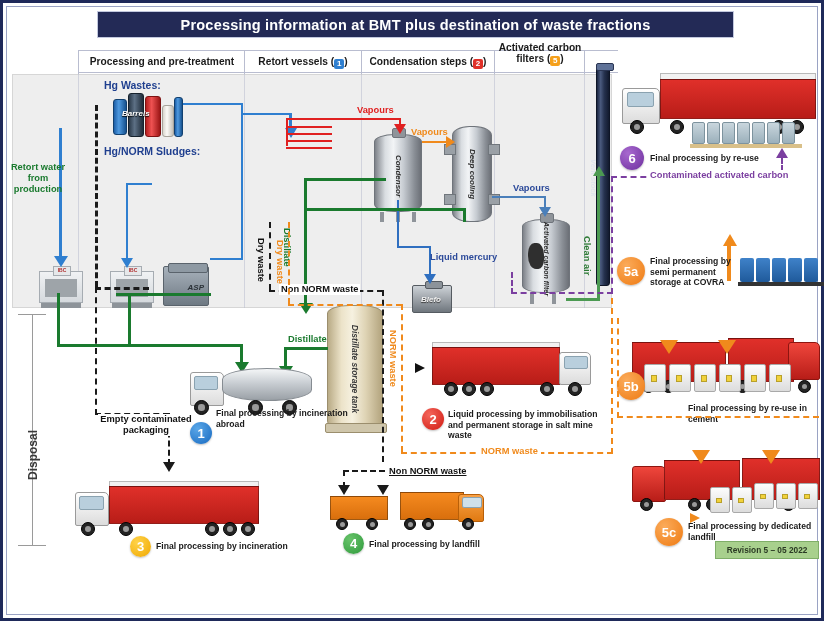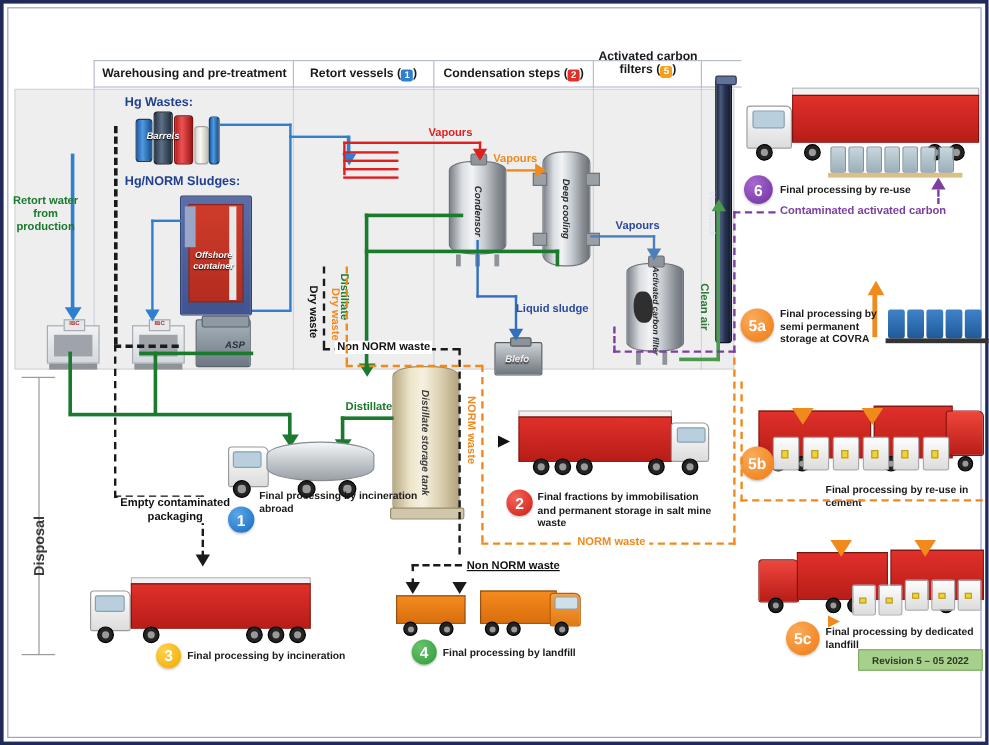--- a/index.html
+++ b/index.html
@@ -129,31 +129,34 @@
     border:1px solid #555b61;border-radius:2px;box-sizing:border-box;}
 </style>
 </head>
 <body>
 
 <div id="page">
 
   <div class="frame-outer"></div>
   <div class="frame-inner"></div>
 
+  <div class="title-bar">
+    <span>Processing information at BMT plus destination of waste fractions</span>
+  </div>
 
   <div class="hdr-rule" style="left:78px;top:50px;width:540px;height:1px;"></div>
   <div class="hdr-rule" style="left:78px;top:72px;width:540px;height:1px;"></div>
   <div class="vdiv" style="left:78px;top:50px;height:24px;"></div>
   <div class="vdiv" style="left:244px;top:50px;height:24px;"></div>
   <div class="vdiv" style="left:361px;top:50px;height:24px;"></div>
   <div class="vdiv" style="left:494px;top:50px;height:24px;"></div>
   <div class="vdiv" style="left:584px;top:50px;height:24px;"></div>
 
   <div class="colhead" style="left:84px;top:56px;width:156px;">
-    <span>Warehousing and pre-treatment</span>
+    <span>Processing and pre-treatment</span>
   </div>
   <div class="colhead" style="left:250px;top:56px;width:106px;">
     <span>Retort vessels (</span><span class="badge-mini bm-blue">1</span><span>)</span>
   </div>
   <div class="colhead" style="left:366px;top:56px;width:124px;">
     <span>Condensation steps (</span><span class="badge-mini bm-red">2</span><span>)</span>
   </div>
   <div class="colhead" style="left:498px;top:42px;width:84px;">
     <div>Activated carbon</div>
     <div><span>filters (</span><span class="badge-mini bm-orange">5</span><span>)</span></div>
@@ -172,27 +175,20 @@
 
   <div class="eq" style="left:113px;top:93px;width:70px;height:44px;">
     <div class="barrel" style="left:0;top:6px;width:14px;height:36px;background:linear-gradient(90deg,#1d5fa8,#4f9ae0 40%,#17528f);border:1px solid #12406f;"></div>
     <div class="barrel" style="left:15px;top:0px;width:16px;height:44px;background:linear-gradient(90deg,#2b3a4a,#5d7085 40%,#1f2c3a);border:1px solid #17222d;"></div>
     <div class="barrel" style="left:32px;top:3px;width:16px;height:41px;background:linear-gradient(90deg,#b51f1f,#ef5252 40%,#9c1616);border:1px solid #7d1212;"></div>
     <div class="barrel" style="left:49px;top:12px;width:12px;height:32px;background:linear-gradient(90deg,#d8d4cc,#fbfaf7 40%,#c3bfb7);border:1px solid #a8a49c;"></div>
     <div class="barrel" style="left:61px;top:4px;width:9px;height:40px;background:linear-gradient(90deg,#1d5fa8,#4f9ae0 40%,#17528f);border:1px solid #12406f;"></div>
     <div style="position:absolute;left:9px;top:16px;font-size:8px;font-style:italic;font-weight:bold;color:#ffffff;text-shadow:0 1px 1px #000;">Barrels</div>
   </div>
 
-  <div class="container-box" style="left:150px;top:163px;width:60px;height:100px;">
-    <div style="position:absolute;left:6px;top:6px;right:6px;bottom:10px;background:linear-gradient(180deg,#cf3b2a,#b32d1f);border:1px solid #8d2316;"></div>
-    <div style="position:absolute;left:40px;top:8px;width:6px;bottom:12px;background:#e8e8e8;"></div>
-    <div style="position:absolute;left:3px;top:8px;width:9px;height:34px;background:#9aa6c8;font-size:3px;"></div>
-    <div style="position:absolute;left:8px;top:44px;right:12px;font-size:7.5px;font-style:italic;font-weight:bold;color:#fff;line-height:9px;text-shadow:0 1px 1px #000;text-align:center;"><span>Offshore container</span></div>
-    <div style="position:absolute;left:6px;bottom:2px;right:6px;height:7px;background:#42548e;"></div>
-  </div>
 
   <div class="eq" style="left:37px;top:265px;width:48px;height:44px;">
     <div class="ibc" style="left:2px;top:6px;width:44px;height:32px;"></div>
     <div class="ibc-in" style="left:8px;top:14px;width:32px;height:18px;"></div>
     <div style="position:absolute;left:16px;top:1px;width:16px;height:8px;background:#e6e8ea;border:1px solid #a6acb2;font-size:5px;color:#b03030;text-align:center;font-weight:bold;">IBC</div>
     <div style="position:absolute;left:4px;top:38px;width:40px;height:5px;background:#8d9399;"></div>
   </div>
 
   <div class="eq" style="left:108px;top:265px;width:48px;height:44px;">
     <div class="ibc" style="left:2px;top:6px;width:44px;height:32px;"></div>
@@ -287,21 +283,21 @@
 
   <div class="ln" style="left:492px;top:196px;width:54px;height:2px;background:#4a7fba;"></div>
   <div class="ln" style="left:544px;top:196px;width:2px;height:14px;background:#4a7fba;"></div>
   <div class="ah" style="left:539px;top:207px;border-left:6px solid transparent;border-right:6px solid transparent;border-top:10px solid #4a7fba;"></div>
   <div class="lbl lbl-navy" style="left:513px;top:183px;">Vapours</div>
 
   <div class="ln" style="left:397px;top:200px;width:2px;height:48px;background:#2f6fc0;"></div>
   <div class="ln" style="left:397px;top:246px;width:34px;height:2px;background:#2f6fc0;"></div>
   <div class="ln" style="left:429px;top:246px;width:2px;height:30px;background:#2f6fc0;"></div>
   <div class="ah" style="left:424px;top:274px;border-left:6px solid transparent;border-right:6px solid transparent;border-top:10px solid #2f6fc0;"></div>
-  <div class="lbl lbl-navy" style="left:430px;top:252px;">Liquid sludge</div>
+  <div class="lbl lbl-navy" style="left:430px;top:252px;">Liquid mercury</div>
 
   <div class="ln" style="left:304px;top:178px;width:82px;height:3px;background:#1a7a2e;"></div>
   <div class="ln" style="left:304px;top:178px;width:3px;height:130px;background:#1a7a2e;"></div>
   <div class="ah" style="left:299px;top:303px;border-left:7px solid transparent;border-right:7px solid transparent;border-top:11px solid #1a7a2e;"></div>
   <div class="ln" style="left:304px;top:208px;width:162px;height:3px;background:#1a7a2e;"></div>
   <div class="ln" style="left:463px;top:208px;width:3px;height:14px;background:#1a7a2e;"></div>
   <div class="lbl lbl-green rot90" style="left:292px;top:228px;transform:rotate(90deg);">Distillate</div>
 
   <div class="ln" style="left:284px;top:347px;width:3px;height:24px;background:#1a7a2e;"></div>
   <div class="ln" style="left:284px;top:347px;width:44px;height:3px;background:#1a7a2e;"></div>
@@ -382,21 +378,21 @@
     <div class="tr-cab-win" style="left:136px;top:18px;width:22px;height:11px;"></div>
     <div class="wheel" style="left:16px;top:44px;width:14px;height:14px;"></div>
     <div class="wheel" style="left:34px;top:44px;width:14px;height:14px;"></div>
     <div class="wheel" style="left:52px;top:44px;width:14px;height:14px;"></div>
     <div class="wheel" style="left:112px;top:44px;width:14px;height:14px;"></div>
     <div class="wheel" style="left:140px;top:44px;width:14px;height:14px;"></div>
   </div>
   <div class="ah" style="left:415px;top:363px;border-top:5px solid transparent;border-bottom:5px solid transparent;border-left:10px solid #111;"></div>
   <div class="badge b-red" style="left:422px;top:408px;width:22px;height:22px;font-size:13px;">2</div>
   <div class="cap" style="left:448px;top:409px;width:160px;">
-    <div>Final fractions by immobilisation</div>
+    <div>Liquid processing by immobilisation</div>
     <div>and permanent storage in salt mine</div>
     <div>waste</div>
   </div>
 
   <div class="truck" style="left:75px;top:478px;width:188px;height:62px;">
     <div class="tr-cab" style="left:0;top:14px;width:34px;height:34px;"></div>
     <div class="tr-cab-win" style="left:4px;top:18px;width:23px;height:12px;"></div>
     <div class="tr-top" style="left:34px;top:3px;width:150px;height:6px;"></div>
     <div class="tr-trailer" style="left:34px;top:8px;width:150px;height:38px;background:linear-gradient(180deg,#e0302a,#b81d18);"></div>
     <div class="wheel" style="left:6px;top:44px;width:14px;height:14px;"></div>

